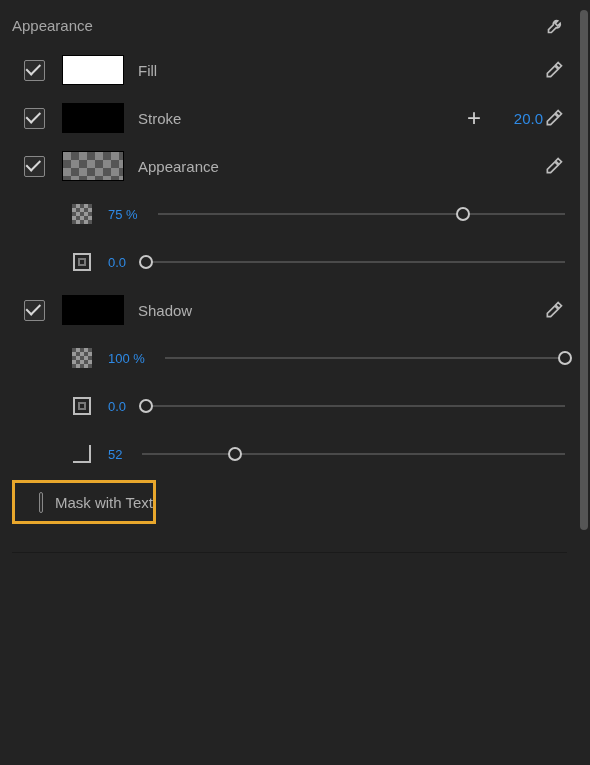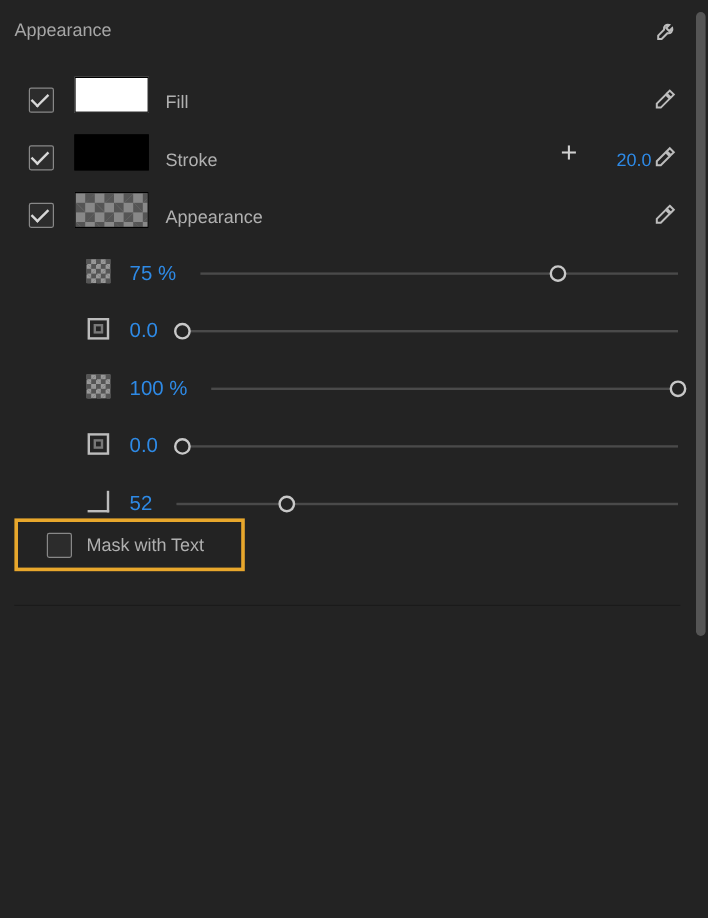--- a/index.html
+++ b/index.html
@@ -33,21 +33,21 @@
     width: 22px;
     height: 22px;
     display: flex;
     align-items: center;
     justify-content: center;
     cursor: pointer;
     color: #bcbcbc;
   }
   .row {
     display: flex;
-    align-items: flex-end;
+    align-items: center;
     height: 48px;
     padding-right: 10px;
   }
   .sub { padding-left: 64px; }
   .chk-cell {
     width: 56px;
     display: flex;
     justify-content: center;
   }
   .checkbox {
@@ -98,21 +98,21 @@
     justify-content: center;
     flex-shrink: 0;
     color: #c8c8c8;
   }
   .label {
     color: #b0b0b0;
     flex: 0 0 auto;
   }
   .value-blue {
     color: #2e8ae6;
-    font-size: 17px;
+    font-size: 13px;
     cursor: ew-resize;
   }
   .spacer { flex: 1; }
   .trail-value {
     color: #2e8ae6;
     margin-left: 18px;
     min-width: 36px;
     text-align: right;
   }
   .plus {
@@ -165,21 +165,21 @@
     transform-origin: top center;
     transform: rotate(172deg);
   }
   .mask-row {
     display: flex;
     align-items: center;
     height: 44px;
     padding-left: 24px;
     border: 3px solid #e8a72c;
     margin: 2px 0 0 6px;
-    width: 192px;
+    width: 144px;
   }
   .mask-row .checkbox { margin-right: 12px; }
   .divider {
     border: none;
     border-top: 1px solid #1a1a1a;
     margin: 28px 8px 0 6px;
   }
   .scrollbar {
     position: absolute;
     right: 2px;
@@ -282,20 +282,33 @@
     <div class="prop-icon">
         <div class="sq-outline"></div>
       </div>
     <span class="value-blue">0.0</span>
     <div class="slider">
       <div class="slider-track"></div>
       <div class="slider-thumb" style="left:0%"></div>
     </div>
   </div>
 
+  <div class="row">
+    <div class="chk-cell">
+        <div class="checkbox checked"></div>
+      </div>
+    <div class="swatch black"></div>
+    <span class="label">Shadow</span>
+    <span class="spacer"></span>
+    <span class="icon-btn">
+      <svg width="20" height="20" viewBox="0 0 24 24" fill="none" stroke="currentColor" stroke-width="2">
+        <path d="M17 3l4 4-3 3-4-4 3-3zM13 7l4 4-9 9H4v-4l9-9z"></path>
+      </svg>
+    </span>
+  </div>
 
   <div class="row sub">
     <div class="prop-icon">
         <div class="ck-small"></div>
       </div>
     <span class="value-blue">
       <span>100</span> <span>%</span>
     </span>
     <div class="slider">
       <div class="slider-track"></div>

